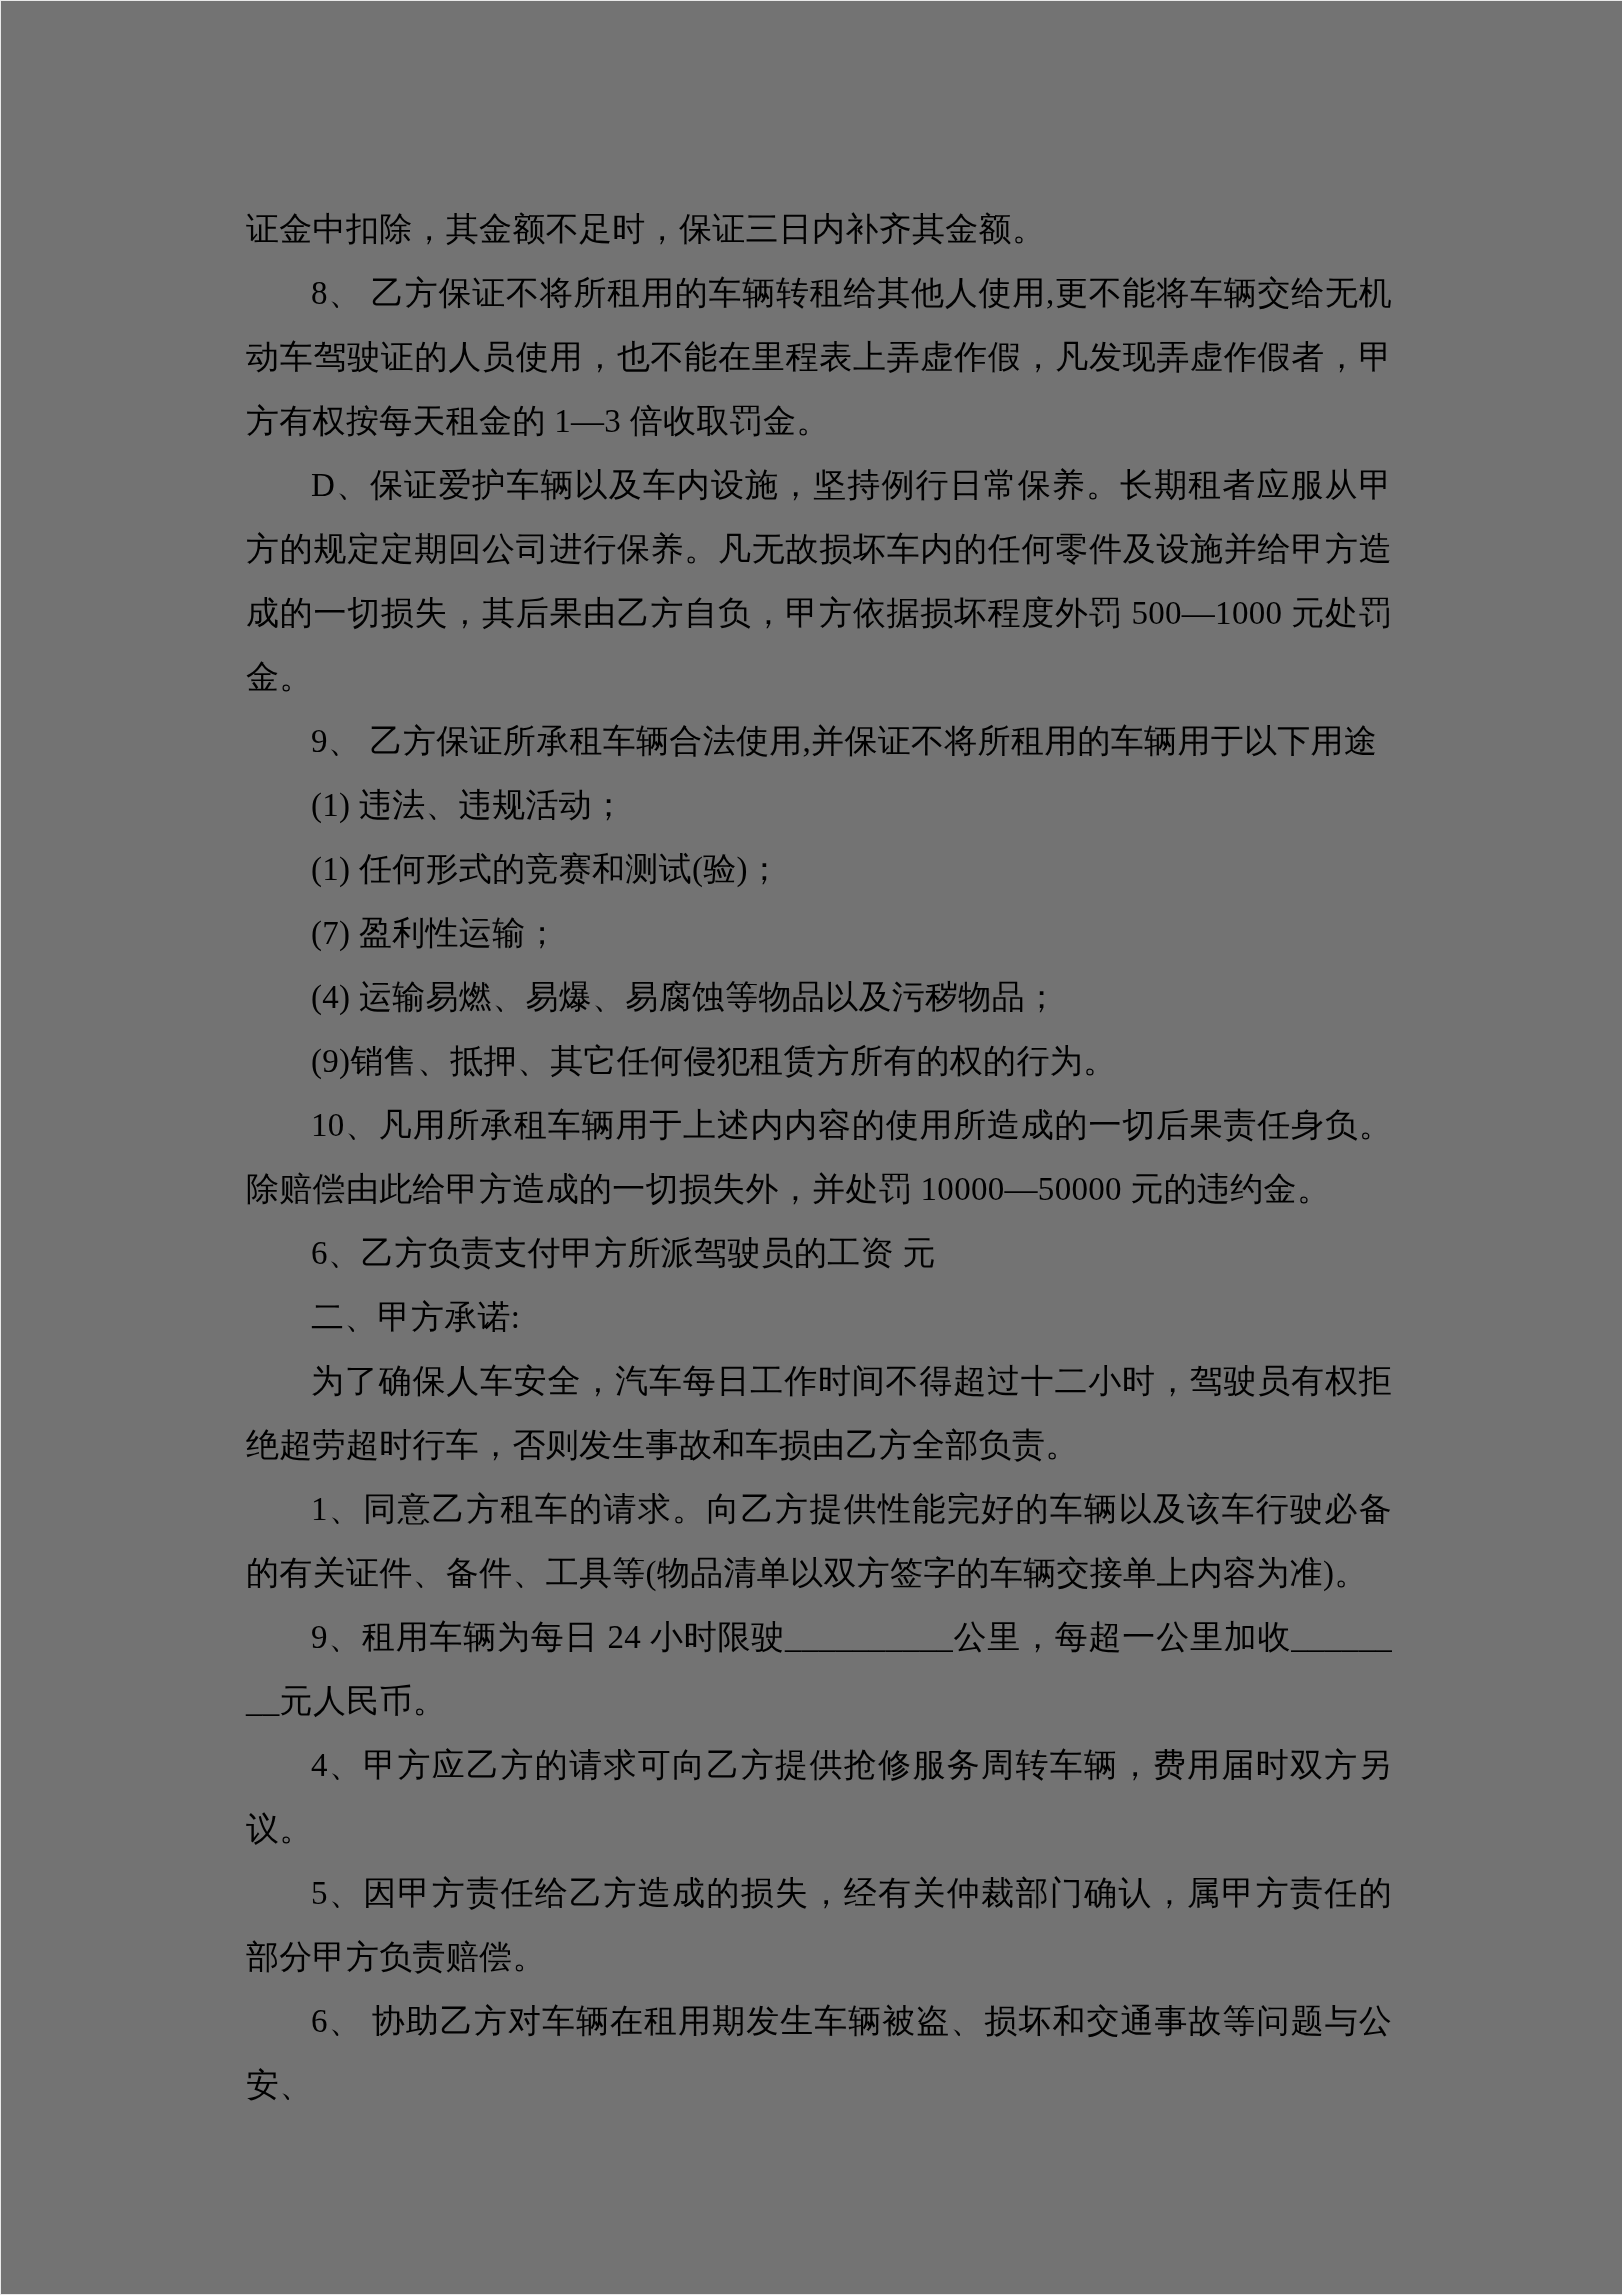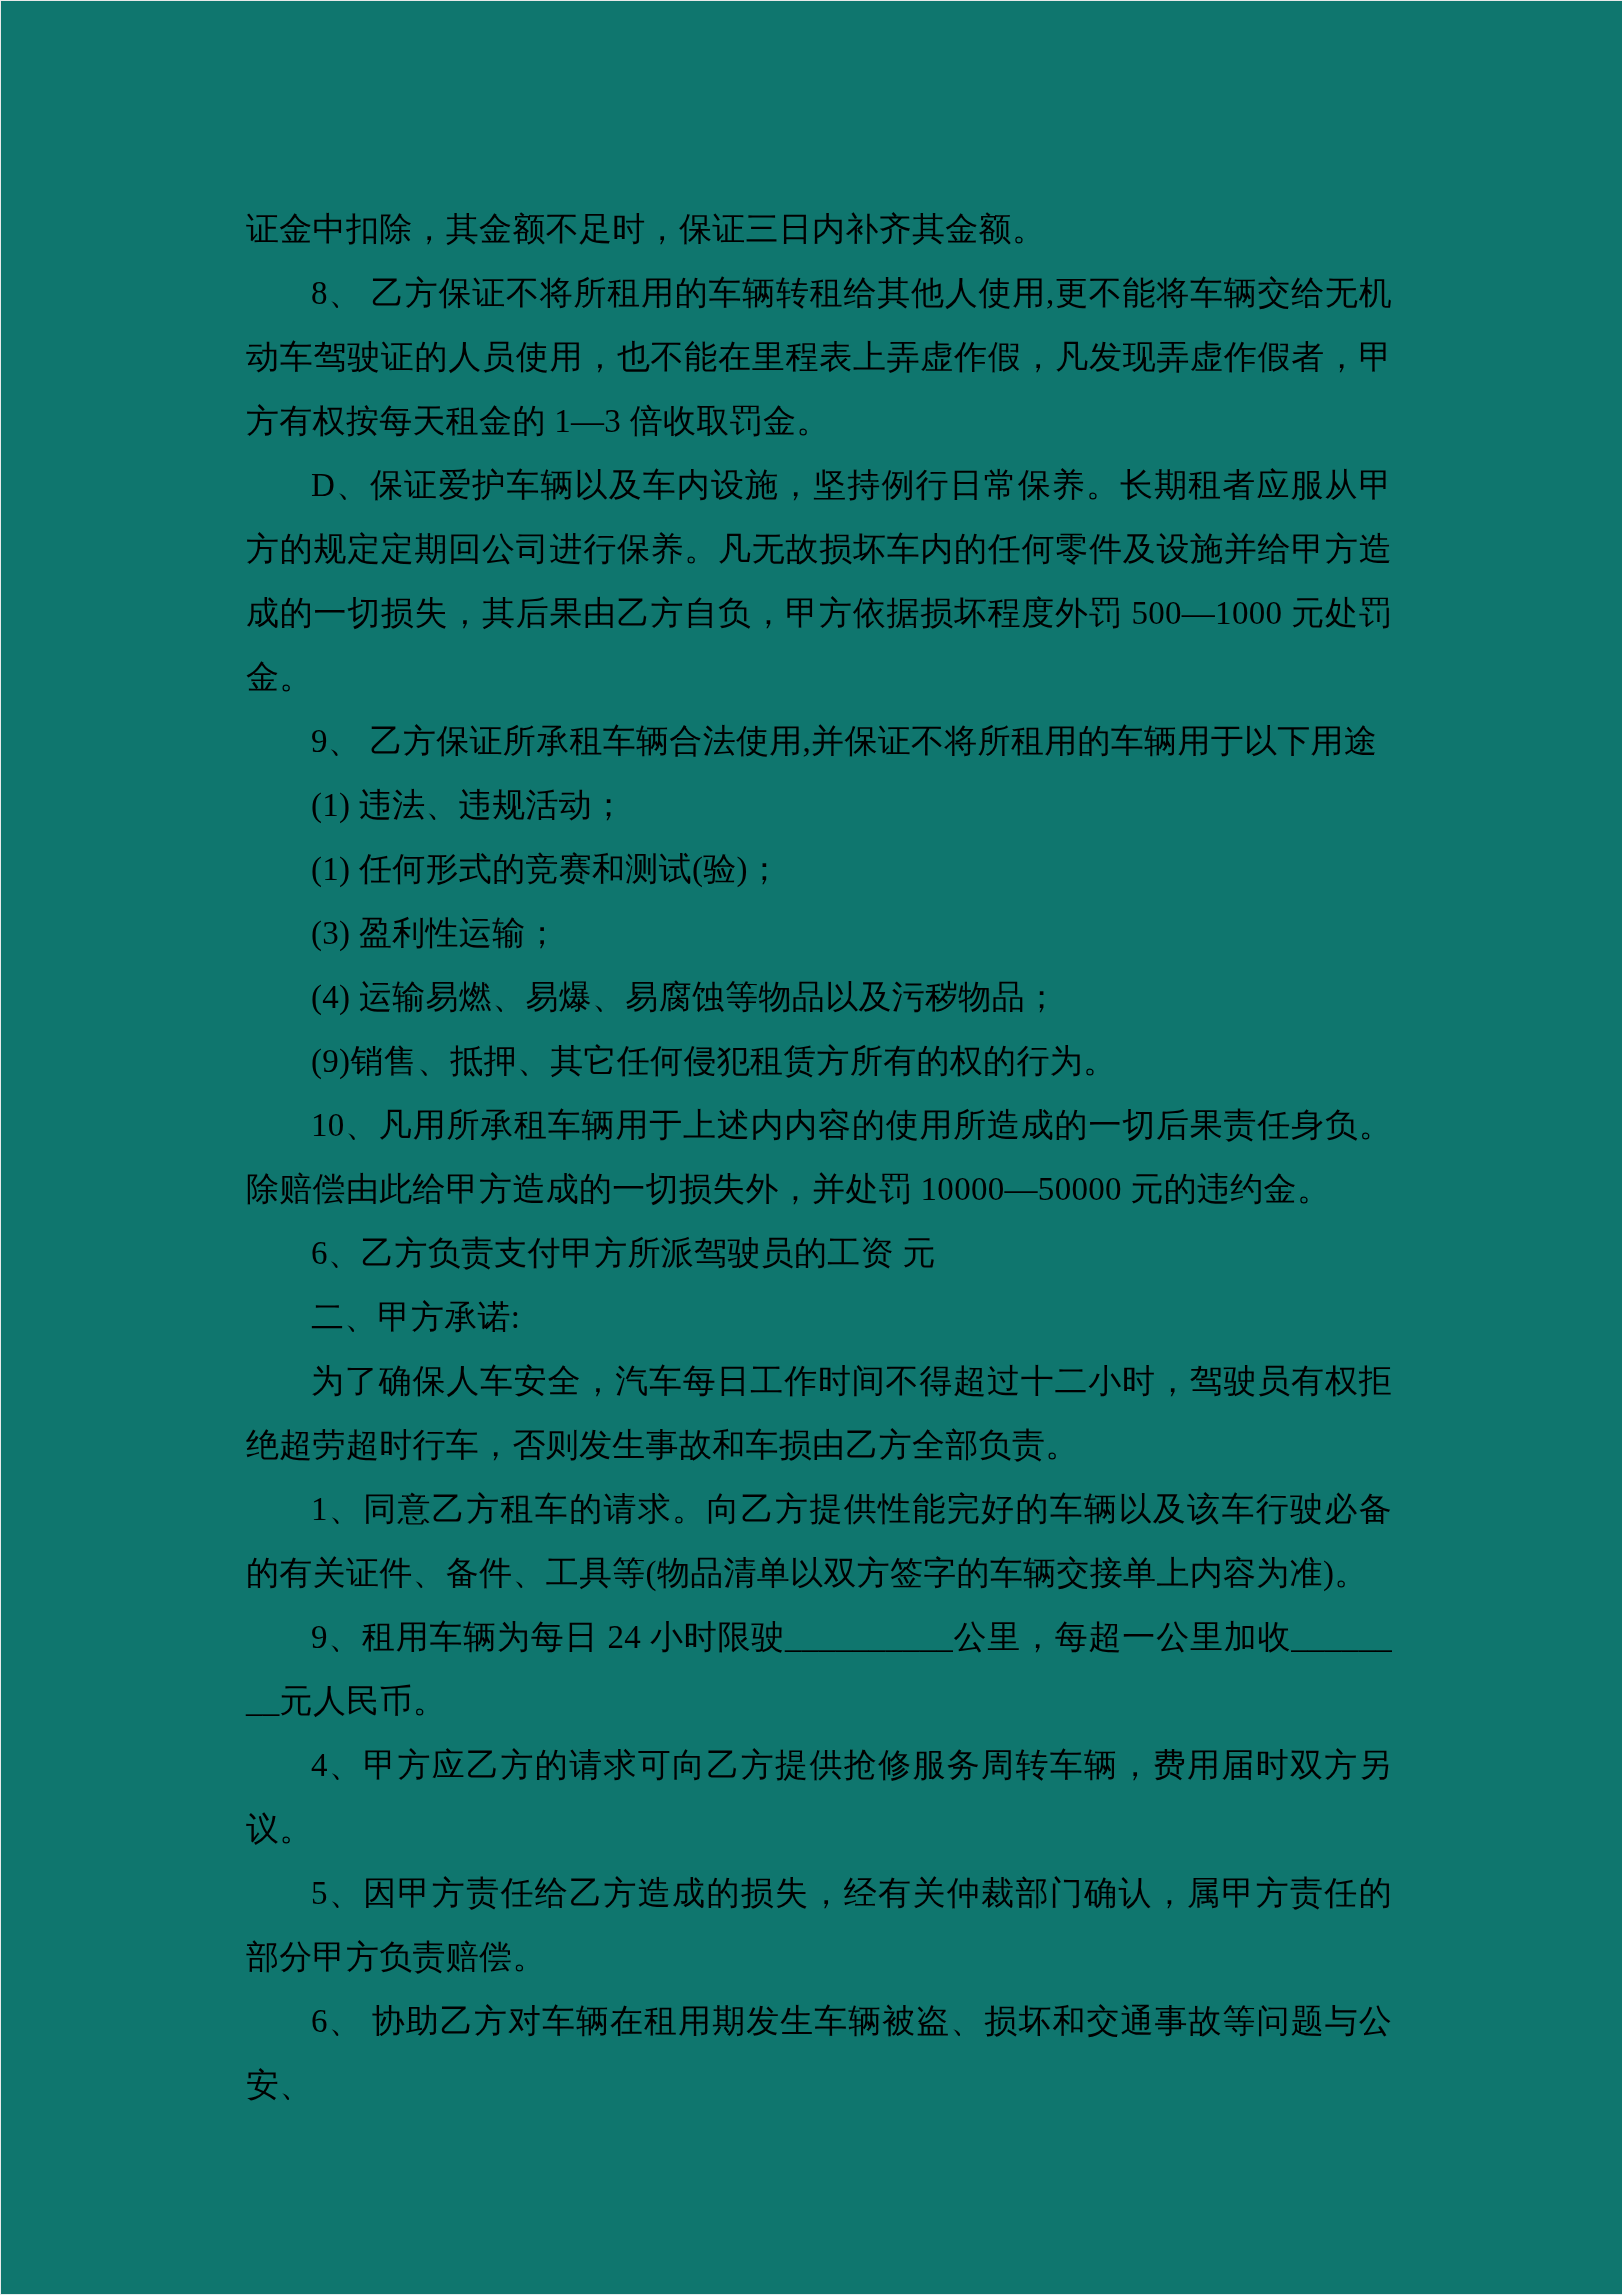--- a/index.html
+++ b/index.html
@@ -12,21 +12,21 @@
     height: 2295px;
     position: relative;
     font-family: "Liberation Serif", "DejaVu Serif", serif;
   }
   .page {
     position: absolute;
     left: 0;
     top: 0;
     width: 1623px;
     height: 2295px;
-    background: #0f766e;
+    background: #737373;
     box-sizing: border-box;
     border: 1.3px solid #e9e9e9;
   }
   .content {
     position: absolute;
     left: 245px;
     top: 196px;
     width: 1146px;
     color: #000000;
     font-size: 33px;
@@ -51,21 +51,21 @@
 <body>
 
 <div class="page">
   <div class="content" id="document-content">
       <p class="noindent">证金中扣除，其金额不足时，保证三日内补齐其金额。</p>
       <p class="indent">8、 乙方保证不将所租用的车辆转租给其他人使用,更不能将车辆交给无机动车驾驶证的人员使用，也不能在里程表上弄虚作假，凡发现弄虚作假者，甲方有权按每天租金的 1—3 倍收取罚金。</p>
       <p class="indent">D、保证爱护车辆以及车内设施，坚持例行日常保养。长期租者应服从甲方的规定定期回公司进行保养。凡无故损坏车内的任何零件及设施并给甲方造成的一切损失，其后果由乙方自负，甲方依据损坏程度外罚 500—1000 元处罚金。</p>
       <p class="indent">9、 乙方保证所承租车辆合法使用,并保证不将所租用的车辆用于以下用途</p>
       <p class="indent">(1) 违法、违规活动；</p>
       <p class="indent">(1) 任何形式的竞赛和测试(验)；</p>
-      <p class="indent">(3) 盈利性运输；</p>
+      <p class="indent">(7) 盈利性运输；</p>
       <p class="indent">(4) 运输易燃、易爆、易腐蚀等物品以及污秽物品；</p>
       <p class="indent">(9)销售、抵押、其它任何侵犯租赁方所有的权的行为。</p>
       <p class="indent">10、凡用所承租车辆用于上述内内容的使用所造成的一切后果责任身负。除赔偿由此给甲方造成的一切损失外，并处罚 10000—50000 元的违约金。</p>
       <p class="indent">6、乙方负责支付甲方所派驾驶员的工资  元</p>
       <p class="indent">二、甲方承诺:</p>
       <p class="indent">为了确保人车安全，汽车每日工作时间不得超过十二小时，驾驶员有权拒绝超劳超时行车，否则发生事故和车损由乙方全部负责。</p>
       <p class="indent">1、同意乙方租车的请求。向乙方提供性能完好的车辆以及该车行驶必备的有关证件、备件、工具等(物品清单以双方签字的车辆交接单上内容为准)。</p>
       <p class="indent">9、租用车辆为每日 24 小时限驶__________公里，每超一公里加收________元人民币。</p>
       <p class="indent">4、甲方应乙方的请求可向乙方提供抢修服务周转车辆，费用届时双方另议。</p>
       <p class="indent">5、因甲方责任给乙方造成的损失，经有关仲裁部门确认，属甲方责任的部分甲方负责赔偿。</p>

